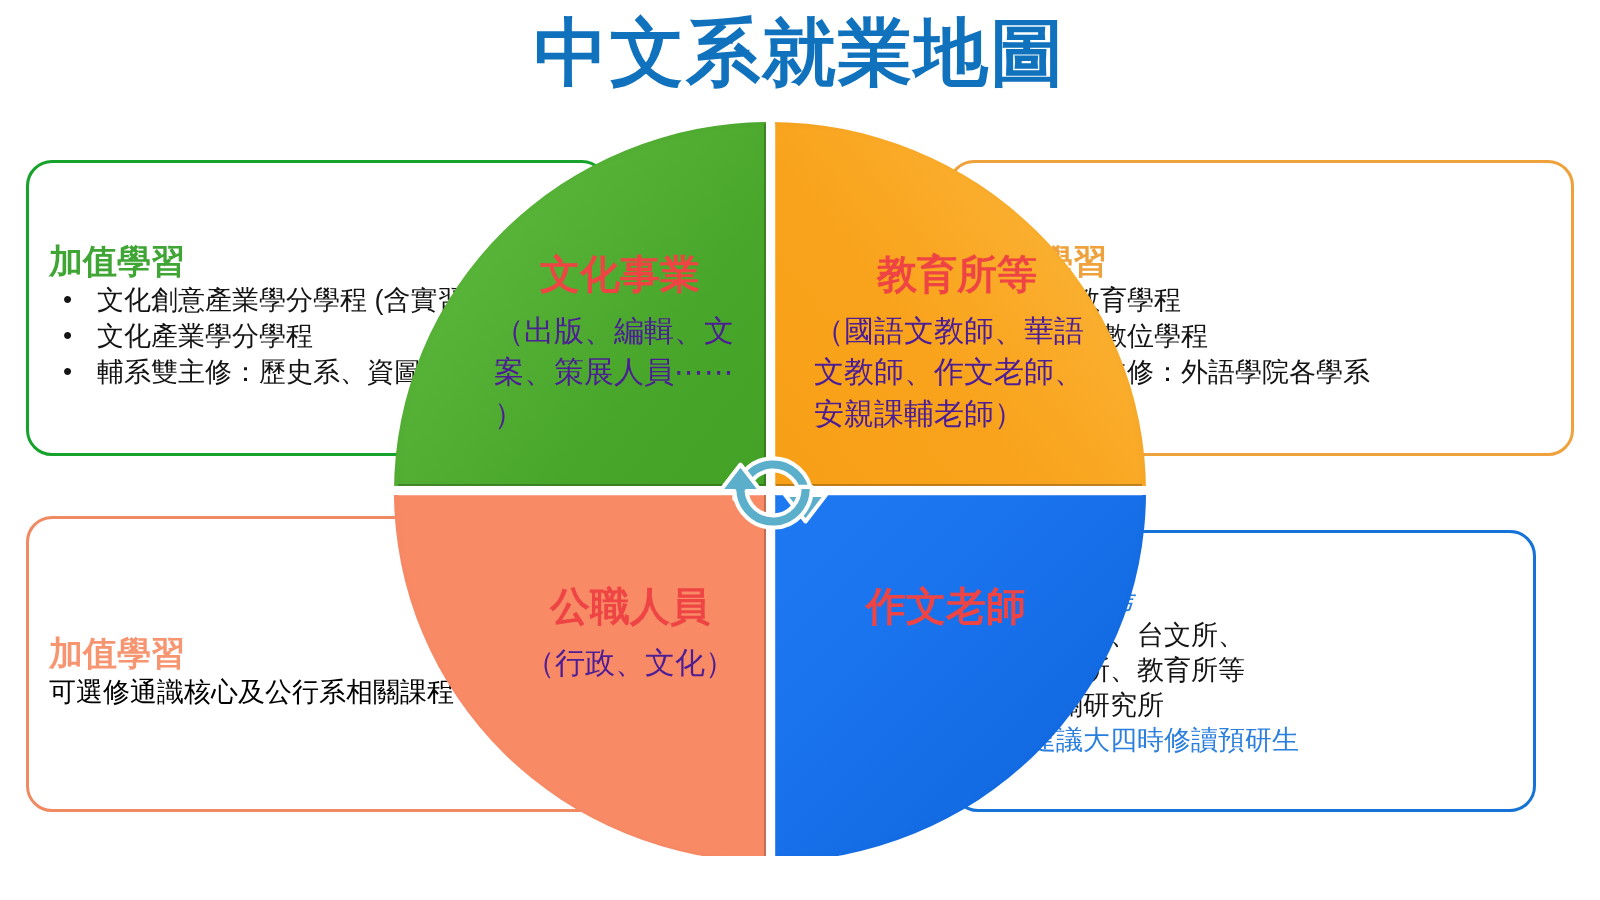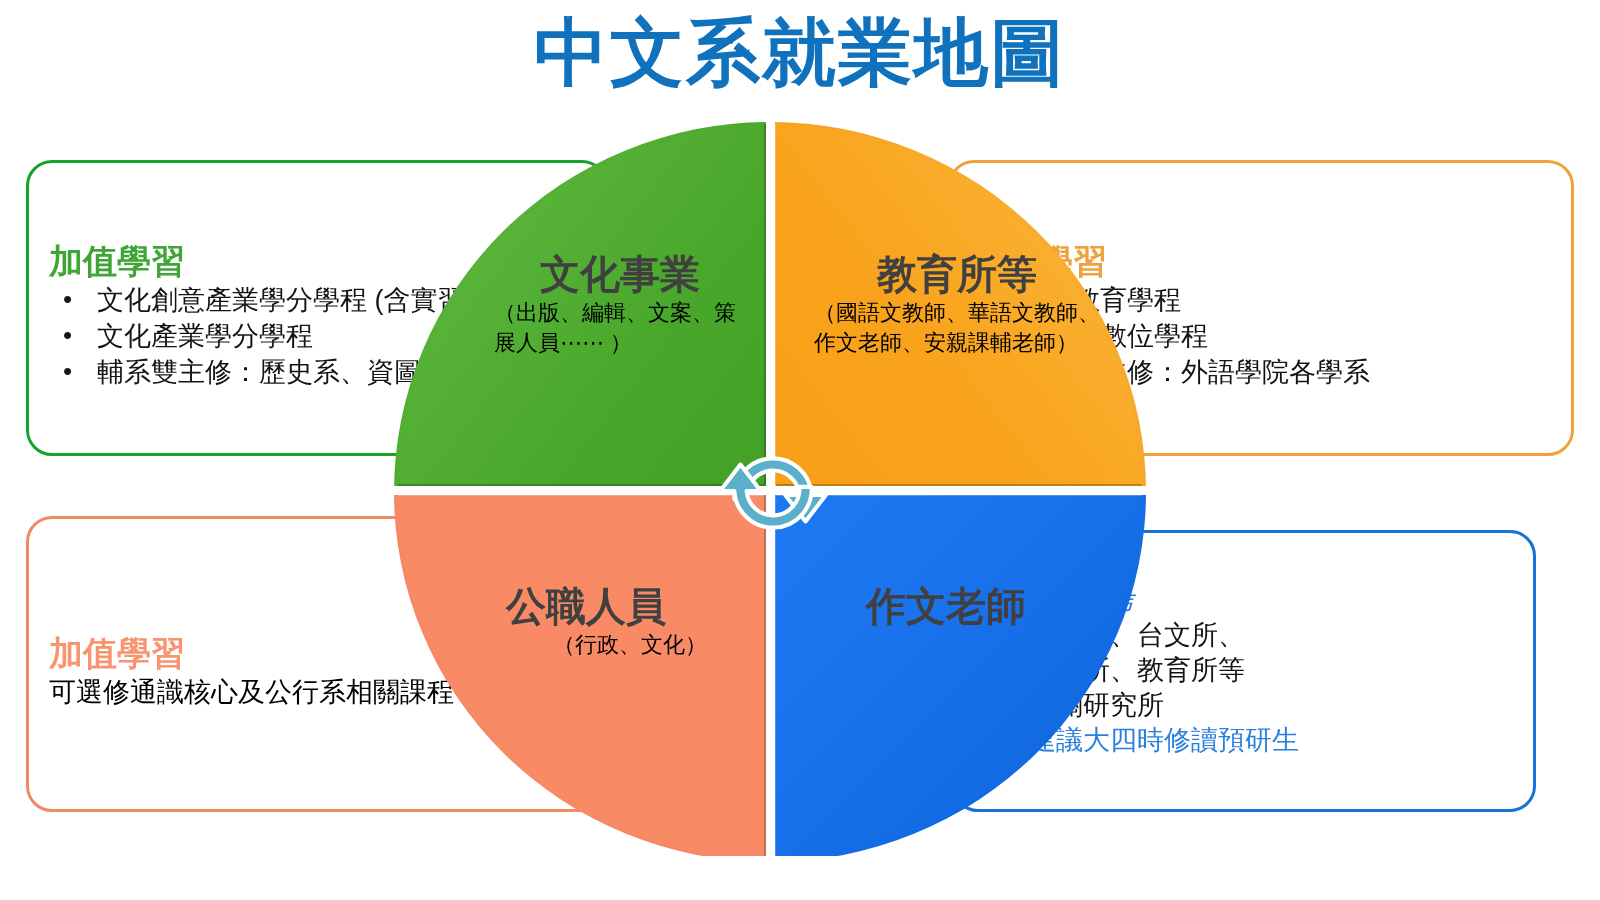--- a/index.html
+++ b/index.html
@@ -184,35 +184,36 @@
 
   
   .quad-label {
     position: absolute;
     z-index: 8;
     text-align: left;
   }
   .quad-title {
     font-size: 40px;
     font-weight: bold;
-    color: #404040;
+    color: #ef4444;
     line-height: 1.2;
     white-space: nowrap;
   }
   .quad-sub {
-    font-size: 22px;
-    color: #000000;
+    font-size: 30px;
+    color: #4c1d95;
     line-height: 1.38;
+    margin-top: 12px;
   }
   #label-green  { left: 100px; top: 128px; width: 252px; }
   #label-green .quad-title { text-align: center; }
   #label-orange { left: 420px; top: 128px; width: 286px; }
   #label-orange .quad-title { text-align: center; }
   #label-salmon { left: 112px; top: 460px; width: 248px; }
-  #label-salmon .quad-title { text-align: left; }
+  #label-salmon .quad-title { text-align: center; }
   #label-salmon .quad-sub   { text-align: center; }
   #label-blue   { left: 418px; top: 460px; width: 268px; }
   #label-blue .quad-title { text-align: center; }
 
   
   #recycle-icon {
     position: absolute;
     left: 318px;
     top: 310px;
     width: 122px;

